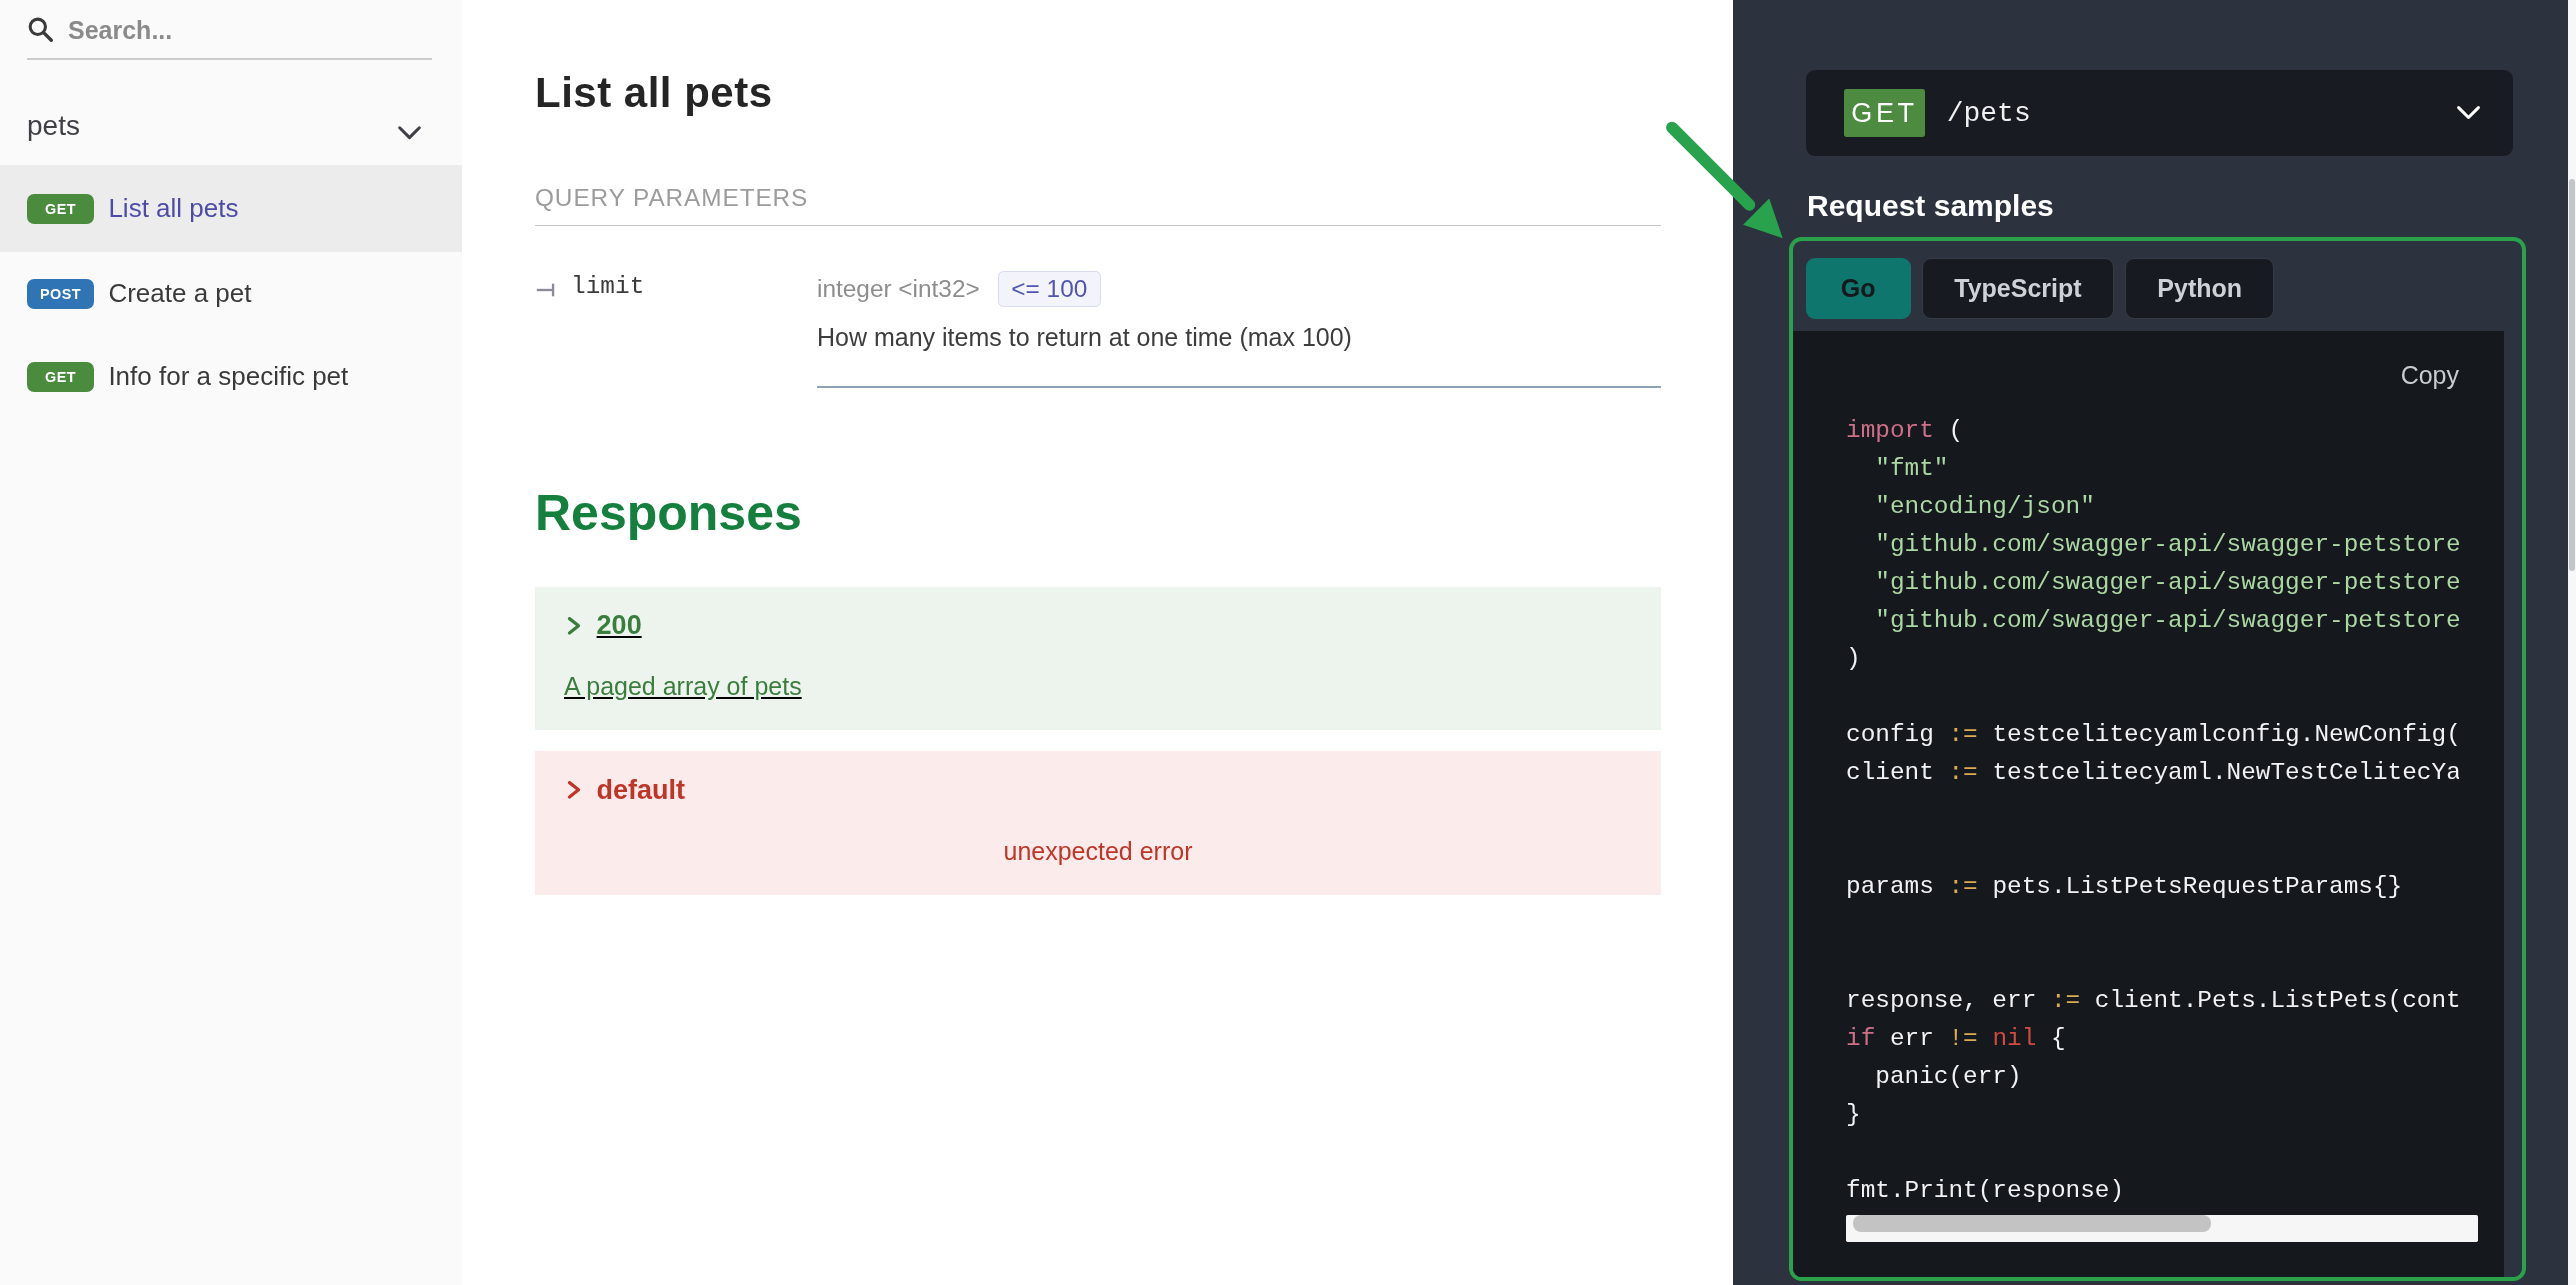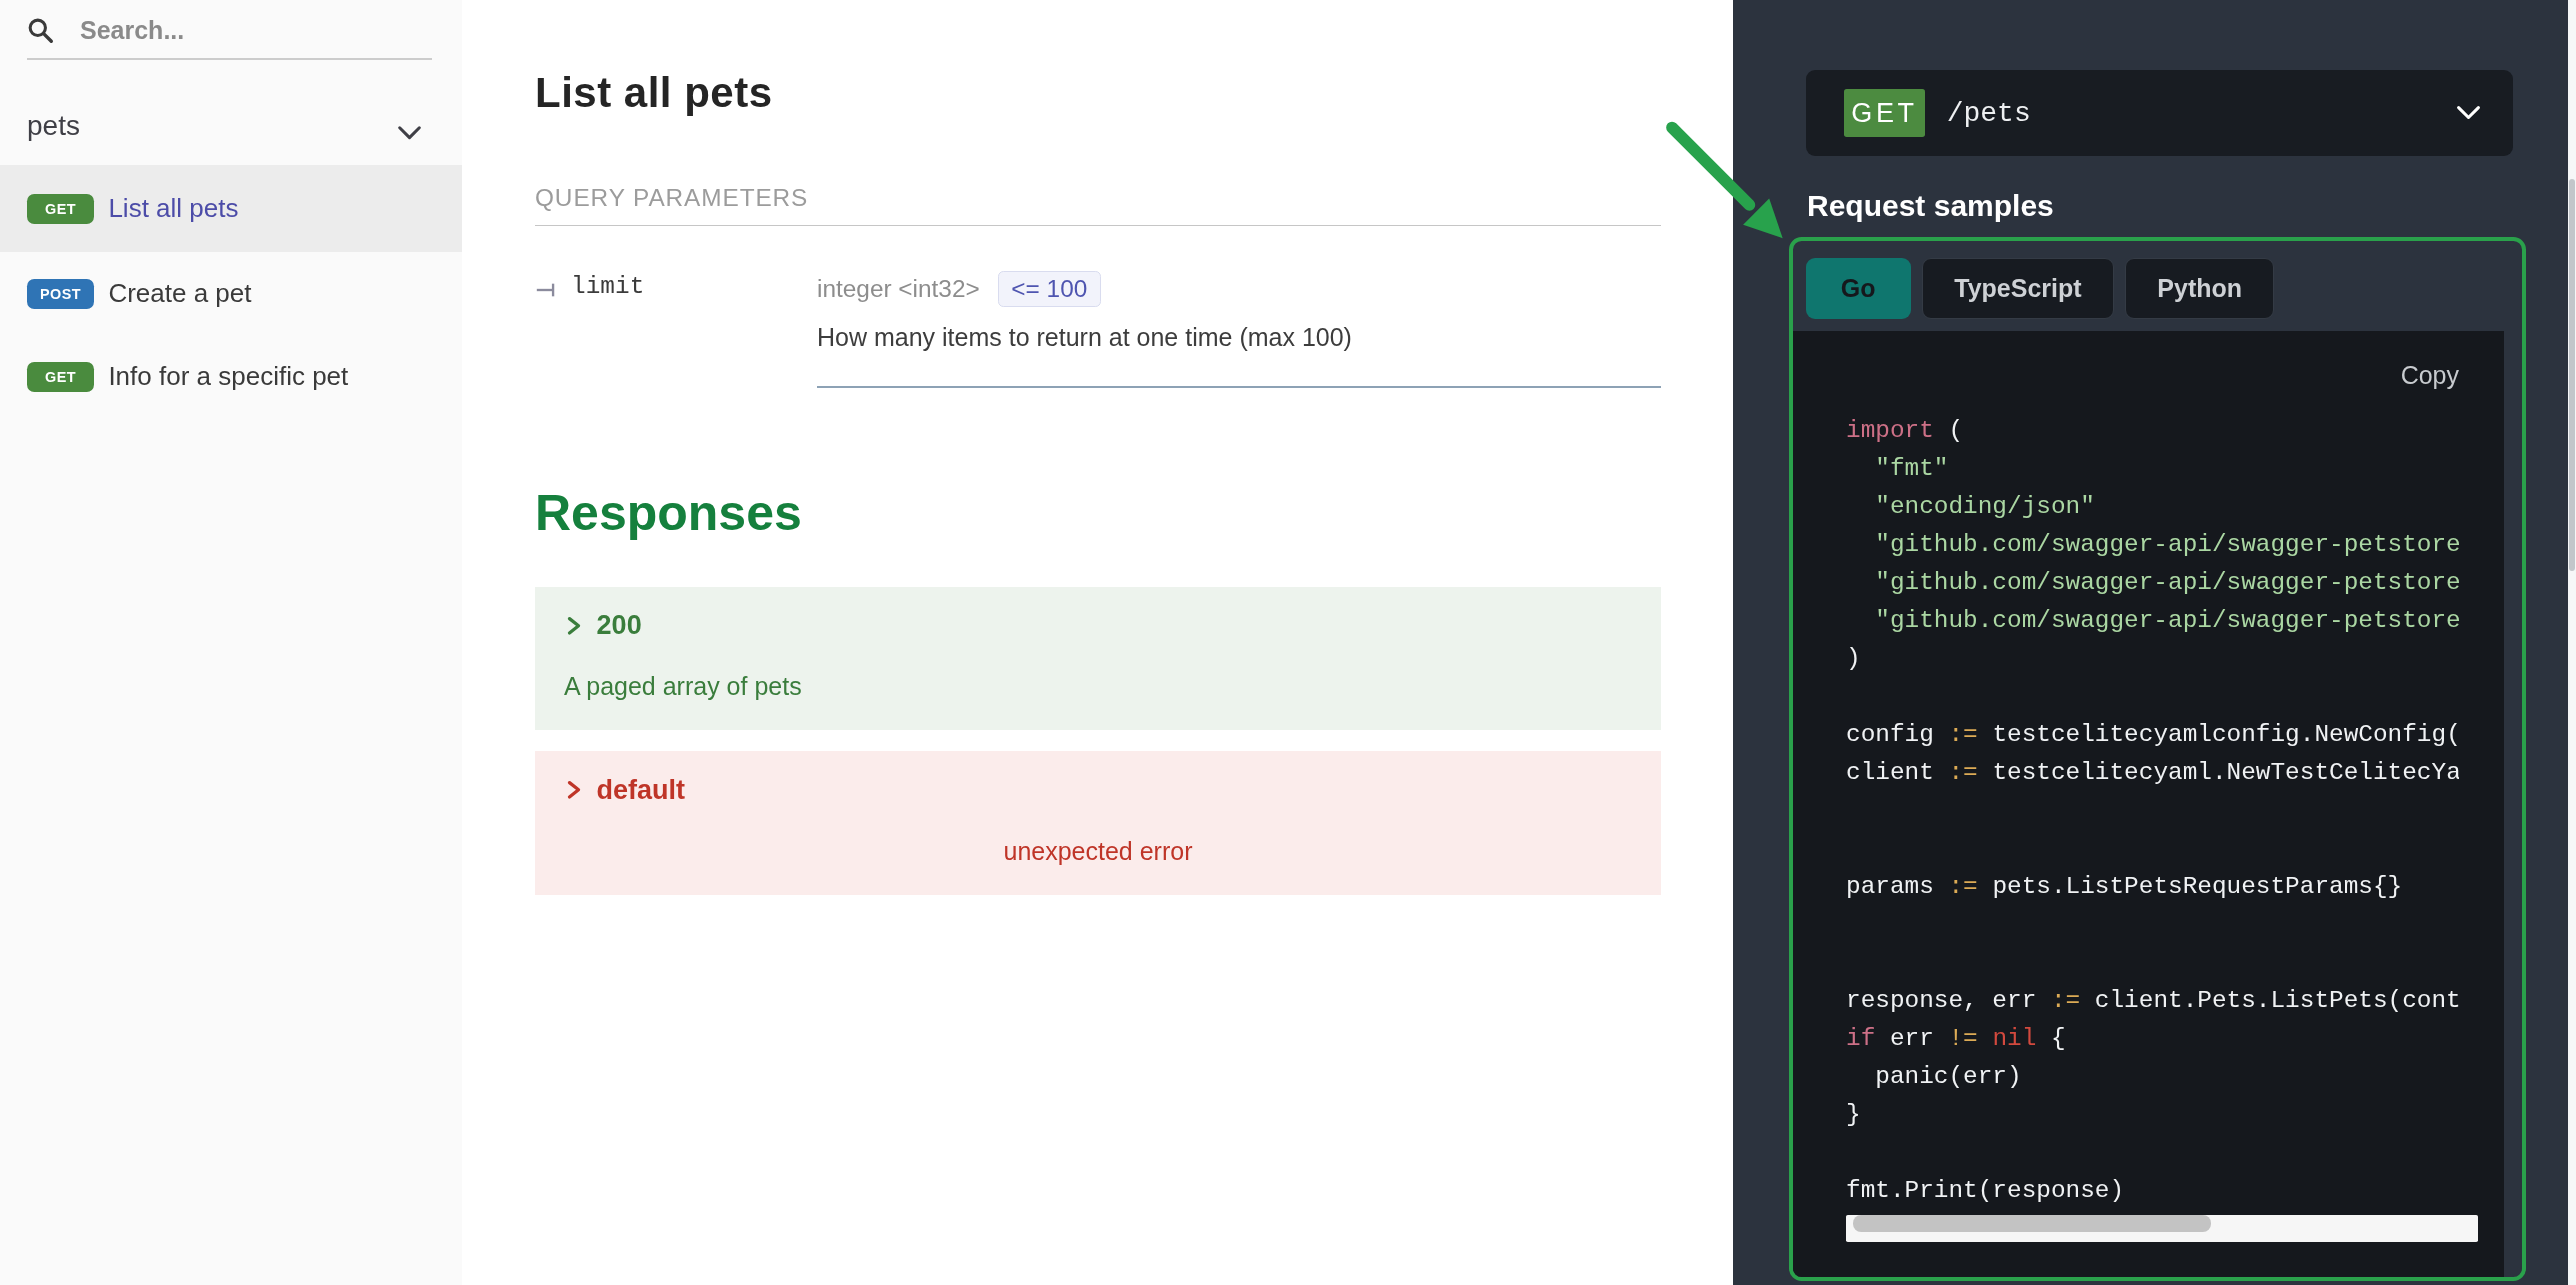--- a/index.html
+++ b/index.html
@@ -2,21 +2,21 @@
 <html style="font-size:14.4px"><head>
 <meta charset="utf-8">
 <style>
   * { box-sizing: border-box; margin: 0; padding: 0; }
   html,body { width: 2576px; height: 1286px; overflow: hidden; }
   body { font-family: "Liberation Sans", sans-serif; background: #fff; }
   .page { position: relative; width: 2576px; height: 1286px; display: flex; }
 
   
   .sidebar { width: 462px; height: 100%; background: #fafafa; flex: 0 0 auto; }
-  .search-row { display: flex; align-items: center; gap: 26px; padding: 16.3px 0 0 27px; }
+  .search-row { display: flex; align-items: flex-start; gap: 14px; padding: 16.3px 0 0 27px; }
   .search-input { border: none; outline: none; background: transparent; font-family: "Liberation Sans", sans-serif;
                   font-size: 25px; font-weight: 600; color: #555; width: 325px; }
   .search-input::placeholder { color: #8a8a8a; opacity: 1; }
   .search-underline { margin: 12.6px 30px 0 27px; height: 1.8px; background: #cccccc; }
   .group-row { display: flex; align-items: flex-end; justify-content: space-between; padding: 0 40px 0 27px; margin-top: 31px; height: 51px; cursor: pointer; }
   .group-label { font-size: 28px; color: #3f3f46; }
   .nav { margin-top: 23.5px; }
   .nav-item { display: flex; align-items: center; gap: 14.4px; padding-left: 27px; height: 83px; cursor: pointer; }
   .nav-item.active { background: #ececec; height: 87px; }
   .method-badge { display: inline-flex; align-items: center; justify-content: center;
@@ -38,21 +38,21 @@
   .param-right { flex: 1; }
   .param-type-line { display: flex; align-items: center; gap: 18px; }
   .param-type { font-size: 24.4px; color: #8d8d8d; }
   .constraint-badge { font-size: 24.4px; color: #4f55b0; background: #f2f3fb; border: 0.9px solid #d9dcef;
                       border-radius: 5.4px; padding: 2.7px 12.6px; }
   .param-desc { margin-top: 16.3px; font-size: 25px; color: #3d3d3d; }
   .param-divider { margin-top: 34px; height: 1.8px; background: #8da2b5; }
   .responses-title { margin-top: 96px; font-size: 50px; font-weight: 600; color: #15803d; }
   .resp-block { width: 1126px; padding: 23.5px 29px; margin-top: 45px; }
   .resp-block + .resp-block { margin-top: 21px; text-align: center; }
-  .resp-block.success { background: #edf3ed; }
+  .resp-block.success { background: #edf3ed; text-decoration: underline; }
   .resp-block.error { background: #fbeceb; }
   .resp-head { display: flex; align-items: center; gap: 12.6px; font-size: 27px; font-weight: 700; cursor: pointer; }
   .resp-block.success .resp-head, .resp-block.success .resp-desc { color: #3a7d3c; }
   .resp-block.error .resp-head, .resp-block.error .resp-desc { color: #bf3528; }
   .resp-desc { margin-top: 31px; font-size: 25px; padding-bottom: 5.4px; }
 
   
   .panel { width: 843px; flex: 0 0 auto; background: #2c333e; height: 100%; position: relative; }
   .url-box { margin: 70px 0 0 73px; width: 707px; height: 86px; background: #181c22; border-radius: 9px;
              display: flex; align-items: center; cursor: pointer; }

